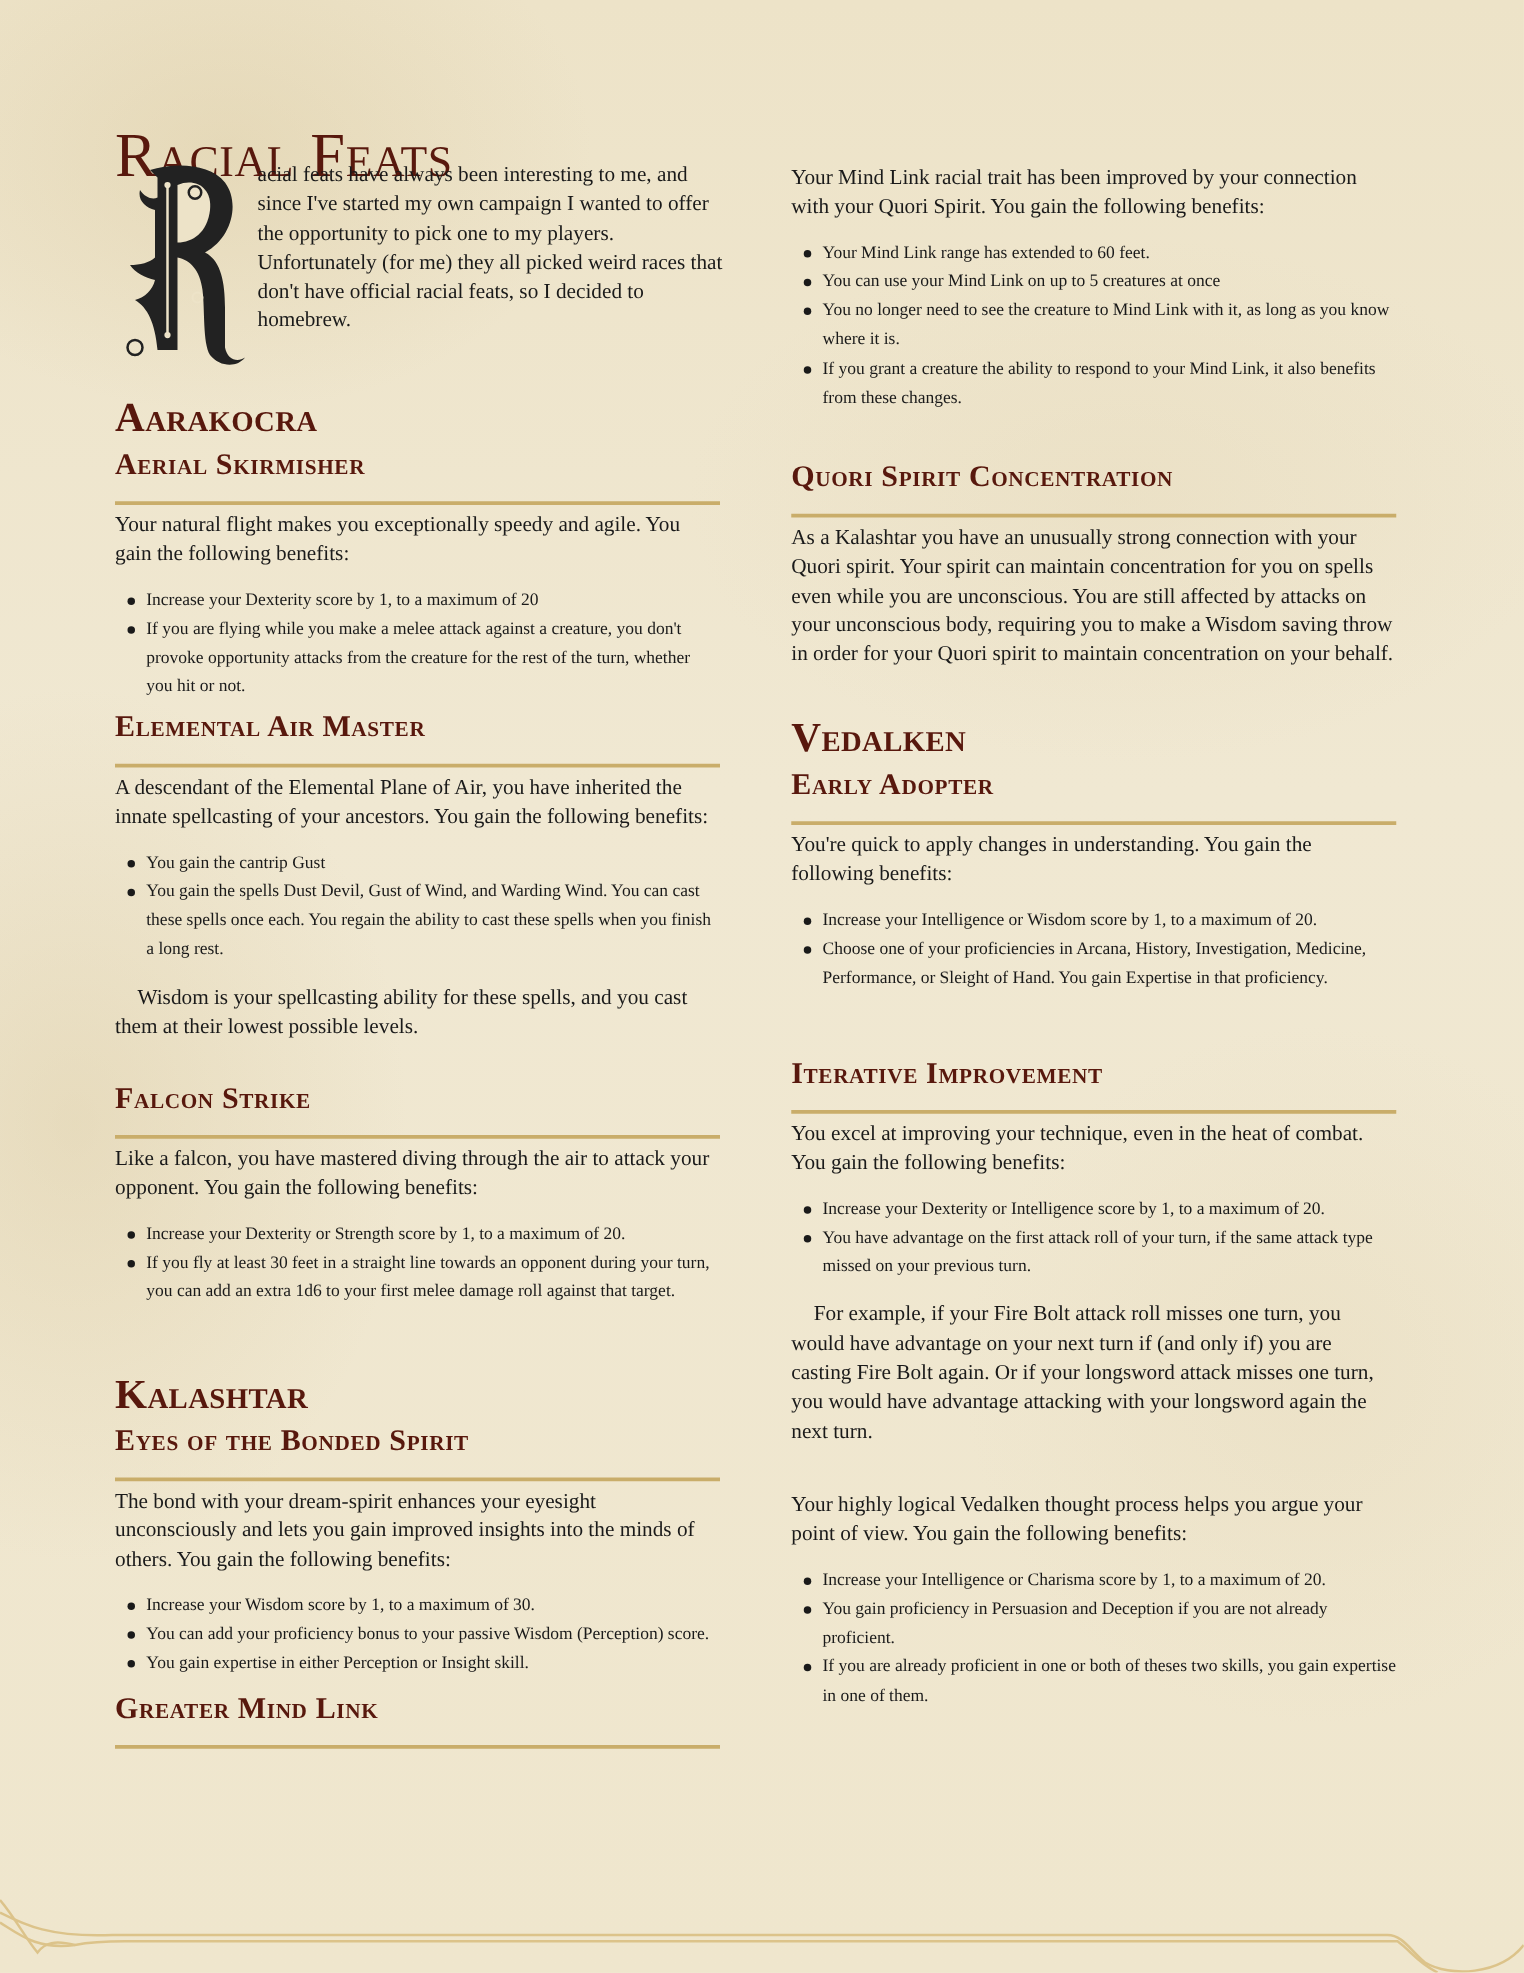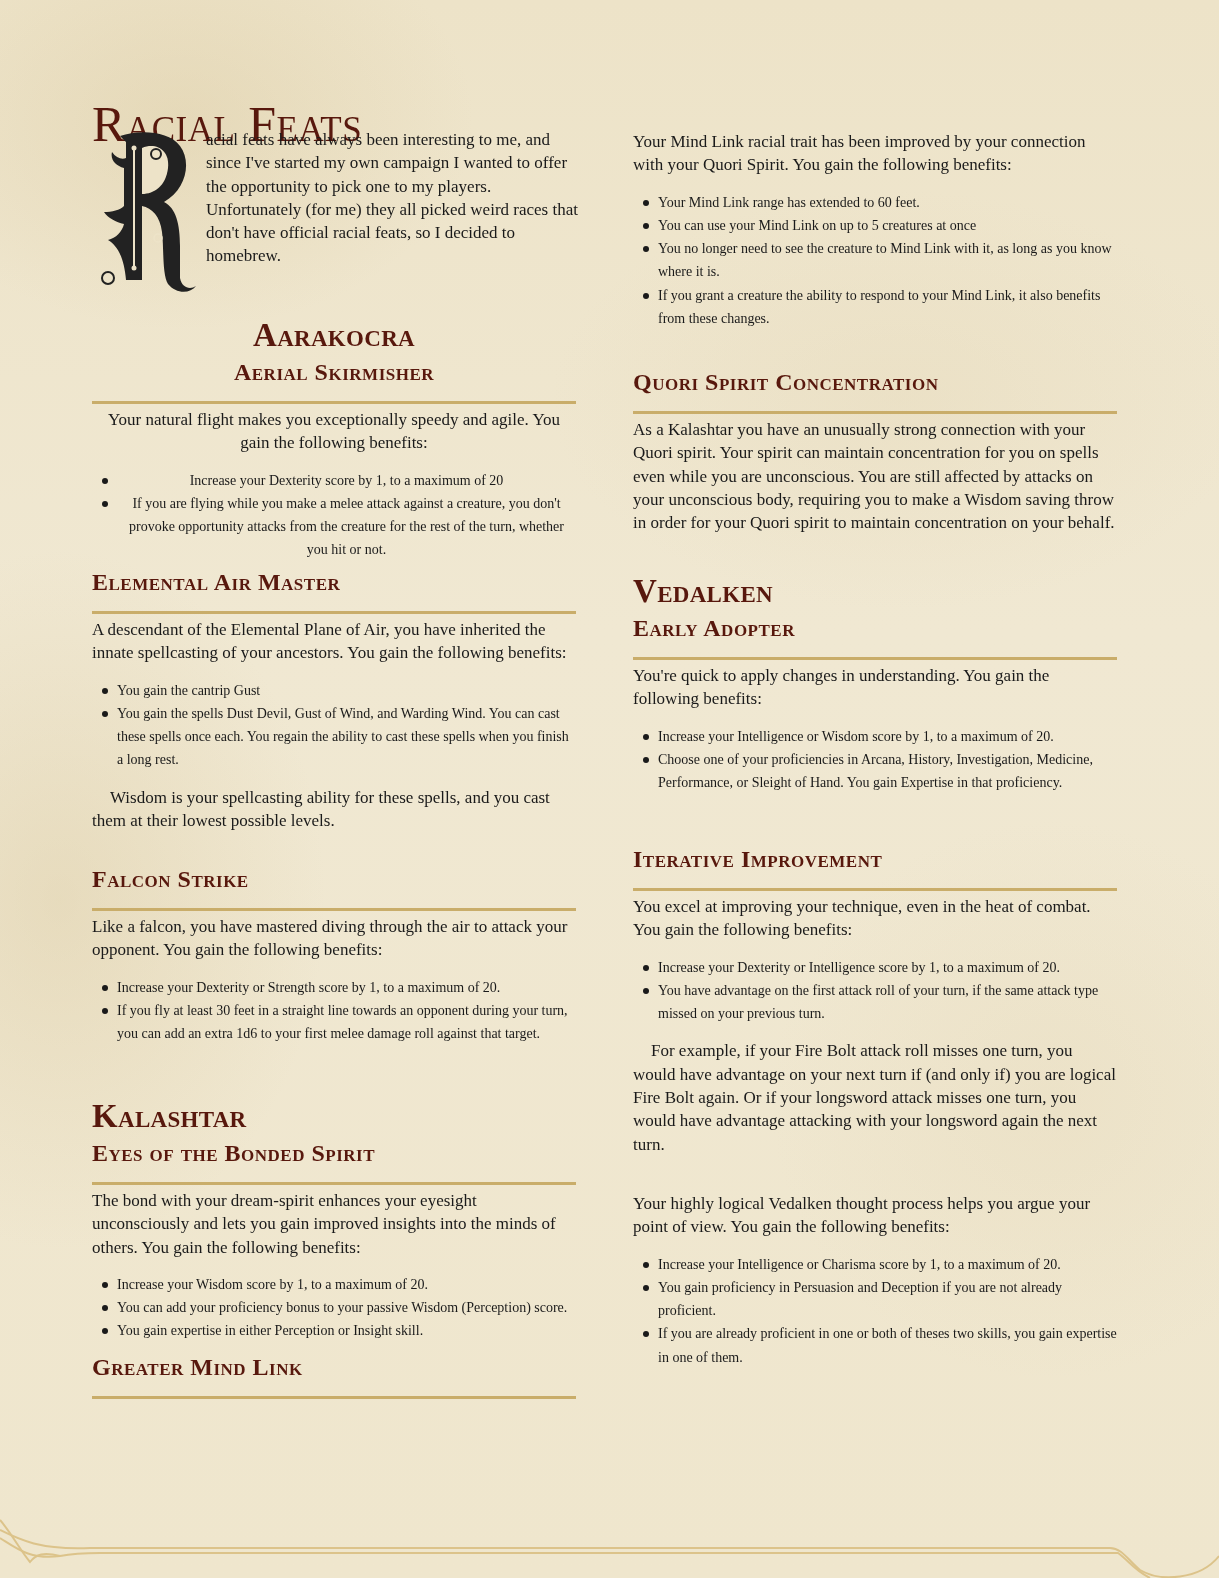--- a/index.html
+++ b/index.html
@@ -65,21 +65,21 @@
       <line x1="36" y1="20" x2="36" y2="140" stroke="#ede3c8" stroke-width="2"></line>
       <circle cx="36" cy="20" r="2.5" fill="#ede3c8"></circle>
       <circle cx="36" cy="140" r="2.5" fill="#ede3c8"></circle>
       <circle cx="10" cy="150" r="6" fill="none" stroke="#222" stroke-width="2"></circle>
       <circle cx="58" cy="26" r="5" fill="none" stroke="#222" stroke-width="2"></circle>
       <circle cx="60" cy="110" r="4" fill="none" stroke="#ede3c8" stroke-width="1.5"></circle>
     </svg>
     <div class="intro-text">acial feats have always been interesting to me, and since I've started my own campaign I wanted to offer the opportunity to pick one to my players. Unfortunately (for me) they all picked weird races that don't have official racial feats, so I decided to homebrew.</div>
   </div>
 
-  <div class="sec" style="left:92px; top:316px;text-align:center;">
+  <div class="sec" style="left:92px; top:316px;">
     <h2 class="h2">Aarakocra</h2>
     <h3 class="h3" style="margin-top:4px;">Aerial Skirmisher</h3>
     <p class="txt">Your natural flight makes you exceptionally speedy and agile. You gain the following benefits:</p>
     <ul class="bl">
       <li>Increase your Dexterity score by 1, to a maximum of 20</li>
       <li>If you are flying while you make a melee attack against a creature, you don't provoke opportunity attacks from the creature for the rest of the turn, whether you hit or not.</li>
     </ul>
   </div>
 
   <div class="sec" style="left:92px; top:568px;">
@@ -99,21 +99,21 @@
       <li>Increase your Dexterity or Strength score by 1, to a maximum of 20.</li>
       <li>If you fly at least 30 feet in a straight line towards an opponent during your turn, you can add an extra 1d6 to your first melee damage roll against that target.</li>
     </ul>
   </div>
 
   <div class="sec" style="left:92px; top:1097px;">
     <h2 class="h2">Kalashtar</h2>
     <h3 class="h3" style="margin-top:4px;">Eyes of the Bonded Spirit</h3>
     <p class="txt">The bond with your dream-spirit enhances your eyesight unconsciously and lets you gain improved insights into the minds of others. You gain the following benefits:</p>
     <ul class="bl">
-      <li>Increase your Wisdom score by 1, to a maximum of 20.</li>
+      <li>Increase your Wisdom score by 1, to a maximum of 30.</li>
       <li>You can add your proficiency bonus to your passive Wisdom (Perception) score.</li>
       <li>You gain expertise in either Perception or Insight skill.</li>
     </ul>
     <h3 class="h3" style="margin-top:10px;">Greater Mind Link</h3>
   </div>
 
   <div class="sec" style="left:633px; top:130px;">
     <p class="txt" style="margin-top:0;">Your Mind Link racial trait has been improved by your connection with your Quori Spirit. You gain the following benefits:</p>
     <ul class="bl">
       <li>Your Mind Link range has extended to 60 feet.</li>
@@ -138,21 +138,21 @@
     </ul>
   </div>
 
   <div class="sec" style="left:633px; top:845px;">
     <h3 class="h3">Iterative Improvement</h3>
     <p class="txt">You excel at improving your technique, even in the heat of combat. You gain the following benefits:</p>
     <ul class="bl">
       <li>Increase your Dexterity or Intelligence score by 1, to a maximum of 20.</li>
       <li>You have advantage on the first attack roll of your turn, if the same attack type missed on your previous turn.</li>
     </ul>
-    <p class="txt indent">For example, if your Fire Bolt attack roll misses one turn, you would have advantage on your next turn if (and only if) you are logical Fire Bolt again. Or if your longsword attack misses one turn, you would have advantage attacking with your longsword again the next turn.</p>
+    <p class="txt indent">For example, if your Fire Bolt attack roll misses one turn, you would have advantage on your next turn if (and only if) you are casting Fire Bolt again. Or if your longsword attack misses one turn, you would have advantage attacking with your longsword again the next turn.</p>
   </div>
 
   <div class="sec" style="left:633px; top:1188px;">
     <p class="txt">Your highly logical Vedalken thought process helps you argue your point of view. You gain the following benefits:</p>
     <ul class="bl">
       <li>Increase your Intelligence or Charisma score by 1, to a maximum of 20.</li>
       <li>You gain proficiency in Persuasion and Deception if you are not already proficient.</li>
       <li>If you are already proficient in one or both of theses two skills, you gain expertise in one of them.</li>
     </ul>
   </div>

